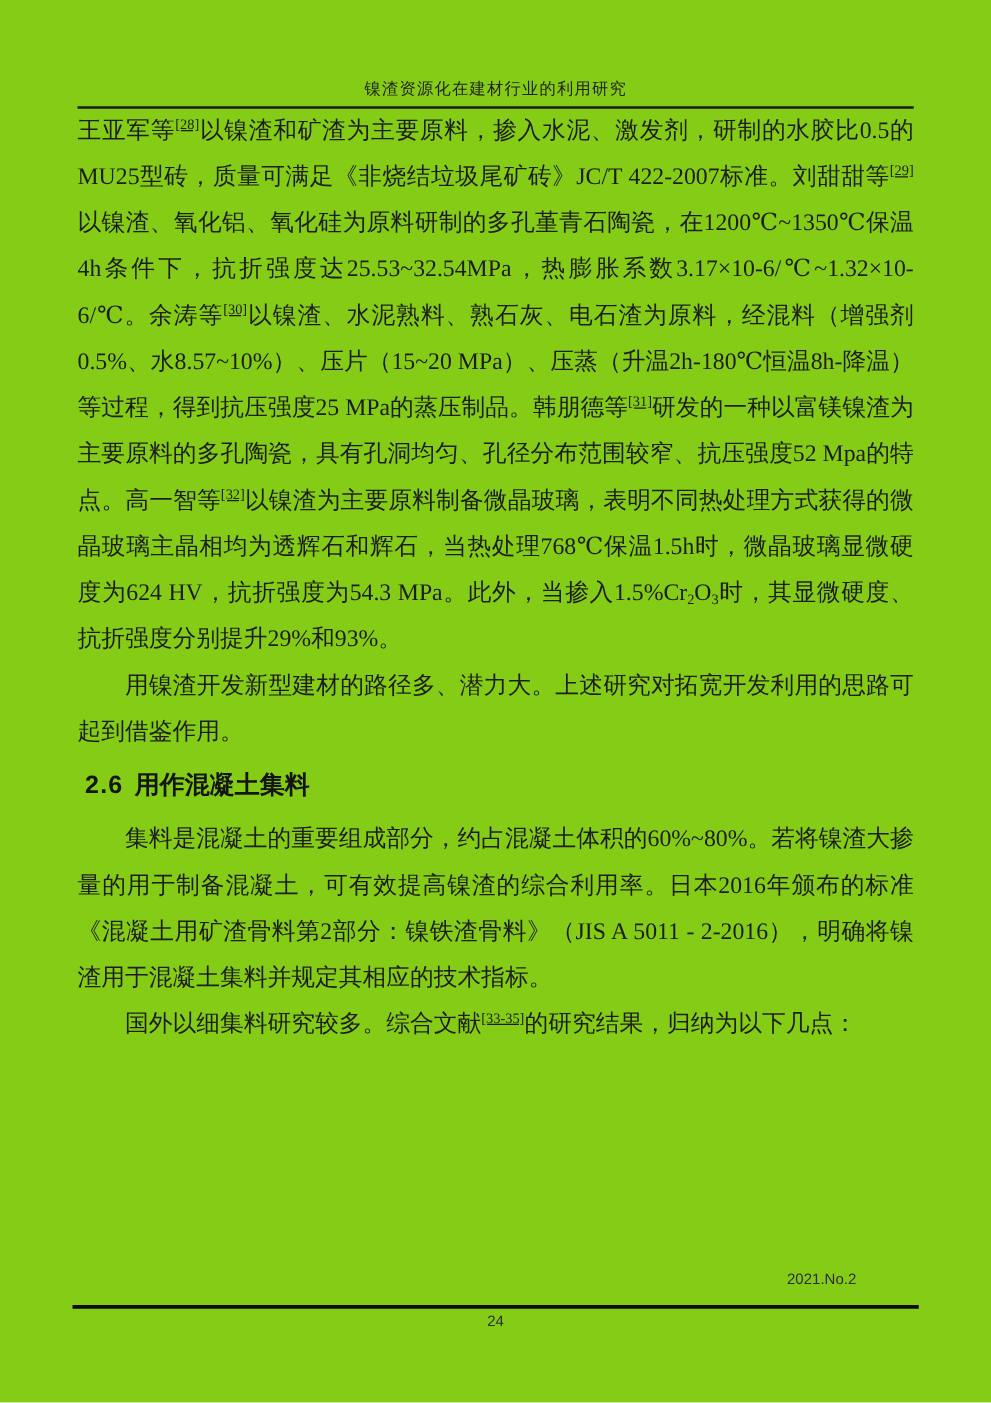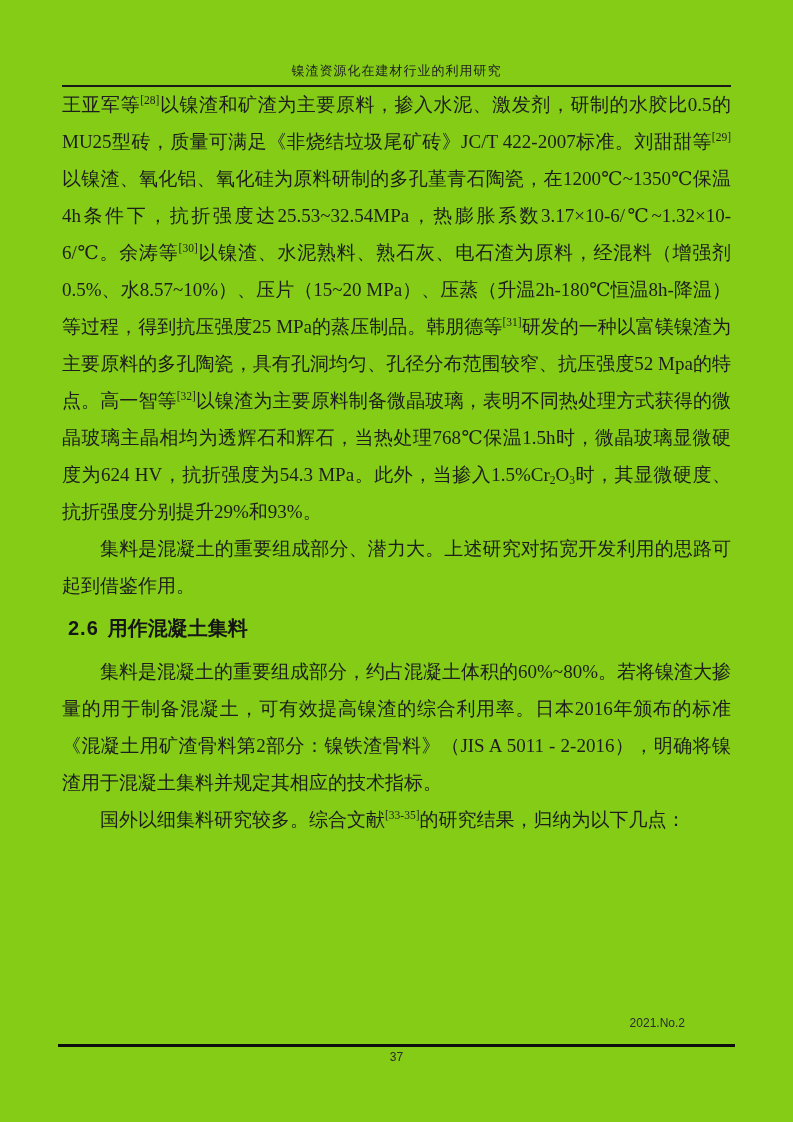--- a/index.html
+++ b/index.html
@@ -44,20 +44,21 @@
     font-size: 20px;
     line-height: 37px;
     color: #151515;
     text-align: left;
   }
   .section-heading .sec-num { margin-right: 9px; letter-spacing: 1px; }
   sup.cite {
     font-size: 11.5px;
     line-height: 0;
     vertical-align: 7px;
+    text-decoration: underline;
   }
   sub.chem {
     font-size: 11.5px;
     line-height: 0;
     vertical-align: -3px;
   }
   .foot-rule {
     position: absolute;
     top: 1044px; left: 58px;
     width: 677px; height: 3px;
@@ -86,33 +87,33 @@
 
 <div class="page">
 
   <div class="running-head">镍渣资源化在建材行业的利用研究</div>
 
   <div class="head-rule"></div>
 
   <main class="body-text">
     <p class="para">王亚军等<sup class="cite">[28]</sup>以镍渣和矿渣为主要原料，掺入水泥、激发剂，研制的水胶比0.5的MU25型砖，质量可满足《非烧结垃圾尾矿砖》JC/T 422-2007标准。刘甜甜等<sup class="cite">[29]</sup>以镍渣、氧化铝、氧化硅为原料研制的多孔堇青石陶瓷，在1200℃~1350℃保温4h条件下，抗折强度达25.53~32.54MPa，热膨胀系数3.17×10-6/℃~1.32×10-6/℃。余涛等<sup class="cite">[30]</sup>以镍渣、水泥熟料、熟石灰、电石渣为原料，经混料（增强剂0.5%、水8.57~10%）、压片（15~20 MPa）、压蒸（升温2h-180℃恒温8h-降温）等过程，得到抗压强度25 MPa的蒸压制品。韩朋德等<sup class="cite">[31]</sup>研发的一种以富镁镍渣为主要原料的多孔陶瓷，具有孔洞均匀、孔径分布范围较窄、抗压强度52 Mpa的特点。高一智等<sup class="cite">[32]</sup>以镍渣为主要原料制备微晶玻璃，表明不同热处理方式获得的微晶玻璃主晶相均为透辉石和辉石，当热处理768℃保温1.5h时，微晶玻璃显微硬度为624 HV，抗折强度为54.3 MPa。此外，当掺入1.5%Cr<sub class="chem">2</sub>O<sub class="chem">3</sub>时，其显微硬度、抗折强度分别提升29%和93%。</p>
 
-    <p class="para indent">集料是混凝土的重要组成部分、潜力大。上述研究对拓宽开发利用的思路可起到借鉴作用。</p>
+    <p class="para indent">用镍渣开发新型建材的路径多、潜力大。上述研究对拓宽开发利用的思路可起到借鉴作用。</p>
 
     <h2 class="section-heading">
       <span class="sec-num">2.6</span><span>用作混凝土集料</span>
     </h2>
 
     <p class="para indent">集料是混凝土的重要组成部分，约占混凝土体积的60%~80%。若将镍渣大掺量的用于制备混凝土，可有效提高镍渣的综合利用率。日本2016年颁布的标准《混凝土用矿渣骨料第2部分：镍铁渣骨料》（JIS A 5011 - 2-2016），明确将镍渣用于混凝土集料并规定其相应的技术指标。</p>
 
     <p class="para indent">国外以细集料研究较多。综合文献<sup class="cite">[33-35]</sup>的研究结果，归纳为以下几点：</p>
 
 
 
   </main>
 
   <div class="foot-rule"></div>
 
-  <div class="page-number">37</div>
+  <div class="page-number">24</div>
 
   <div class="issue-label">2021.No.2</div>
 
 </div>
 
 </body></html>

